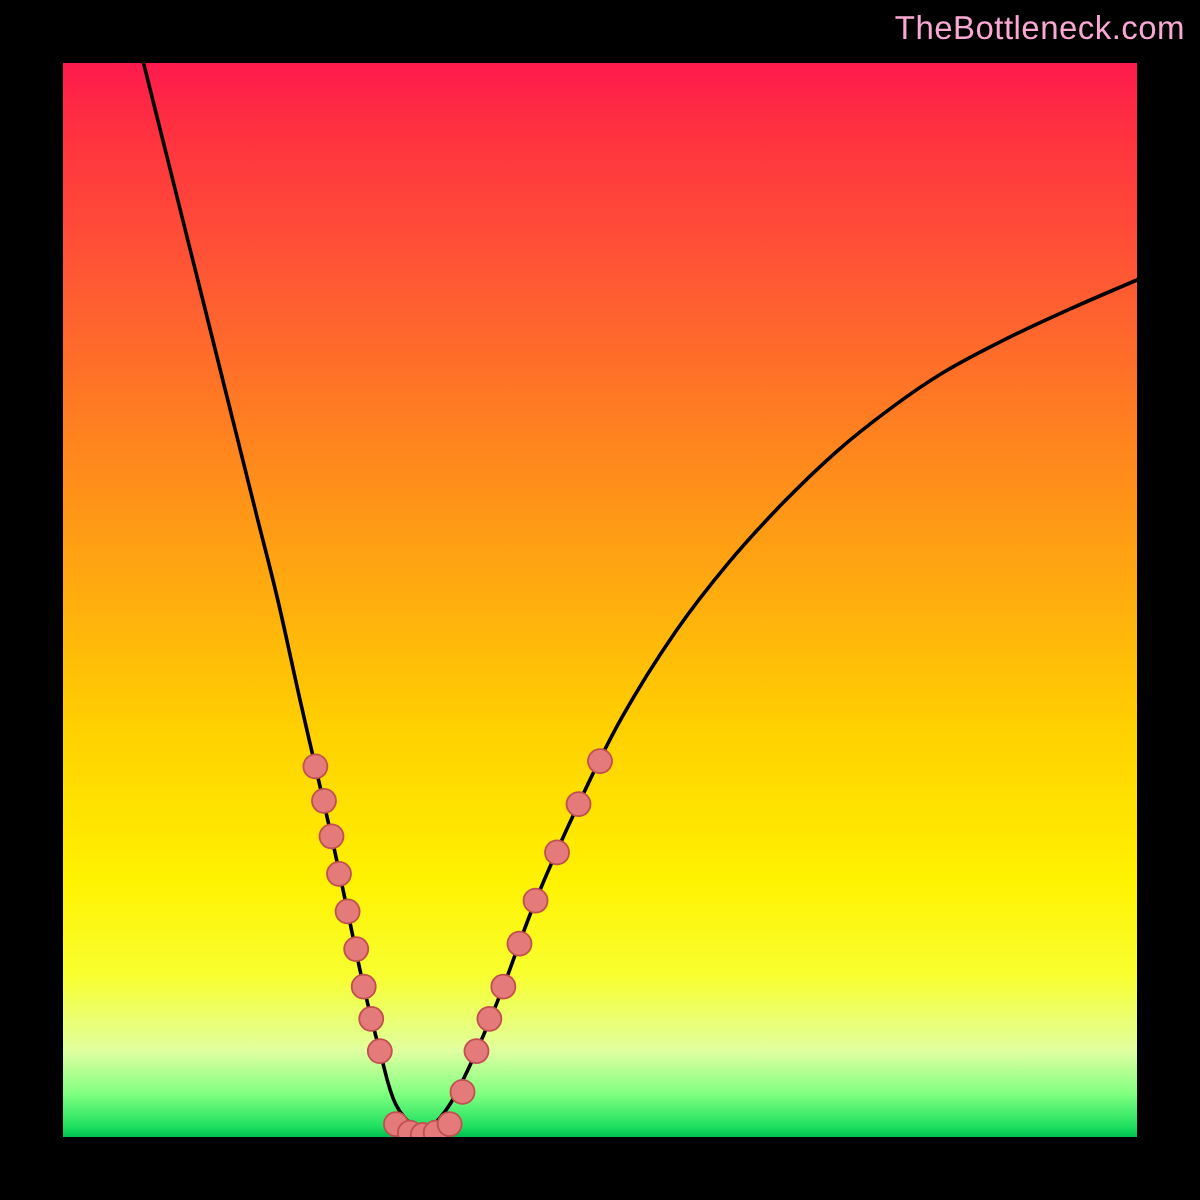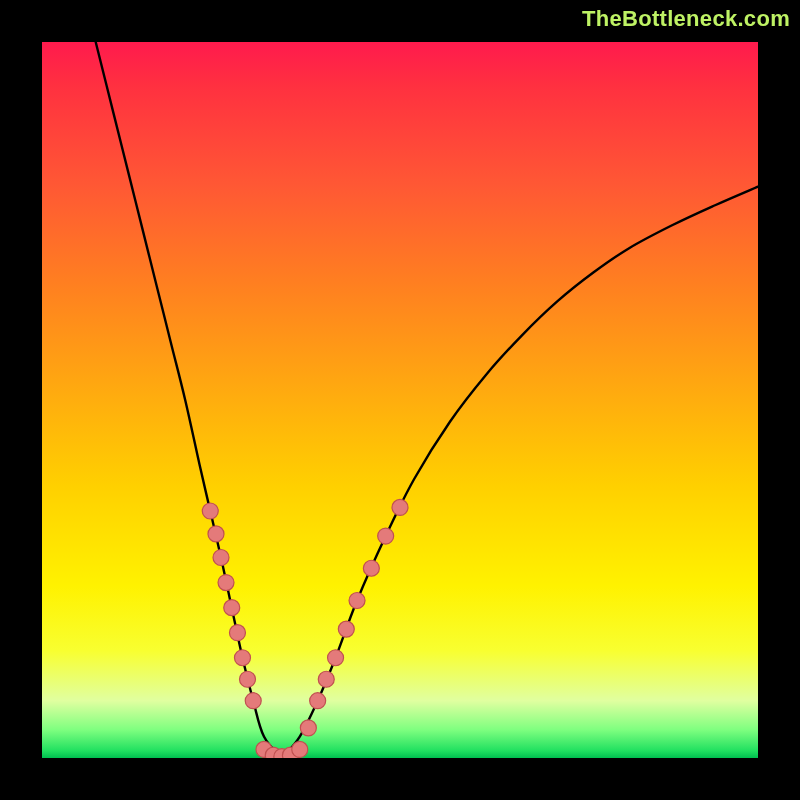--- a/index.html
+++ b/index.html
@@ -36,23 +36,23 @@
     #80ff80 96%,
     #20e060 99%,
     #00c050 100%
   );
   overflow: hidden;
 }
 .watermark {
   position: absolute;
   top: 6px;
   right: 10px;
-  color: #bef264;
+  color: #f9a8d4;
   font-size: 22px;
-  font-weight: 700;
+  font-weight: 400;
   letter-spacing: 0.3px;
 }
 svg.curve {
   position: absolute;
   left: 0;
   top: 0;
   width: 716px;
   height: 716px;
   overflow: visible;
 }

